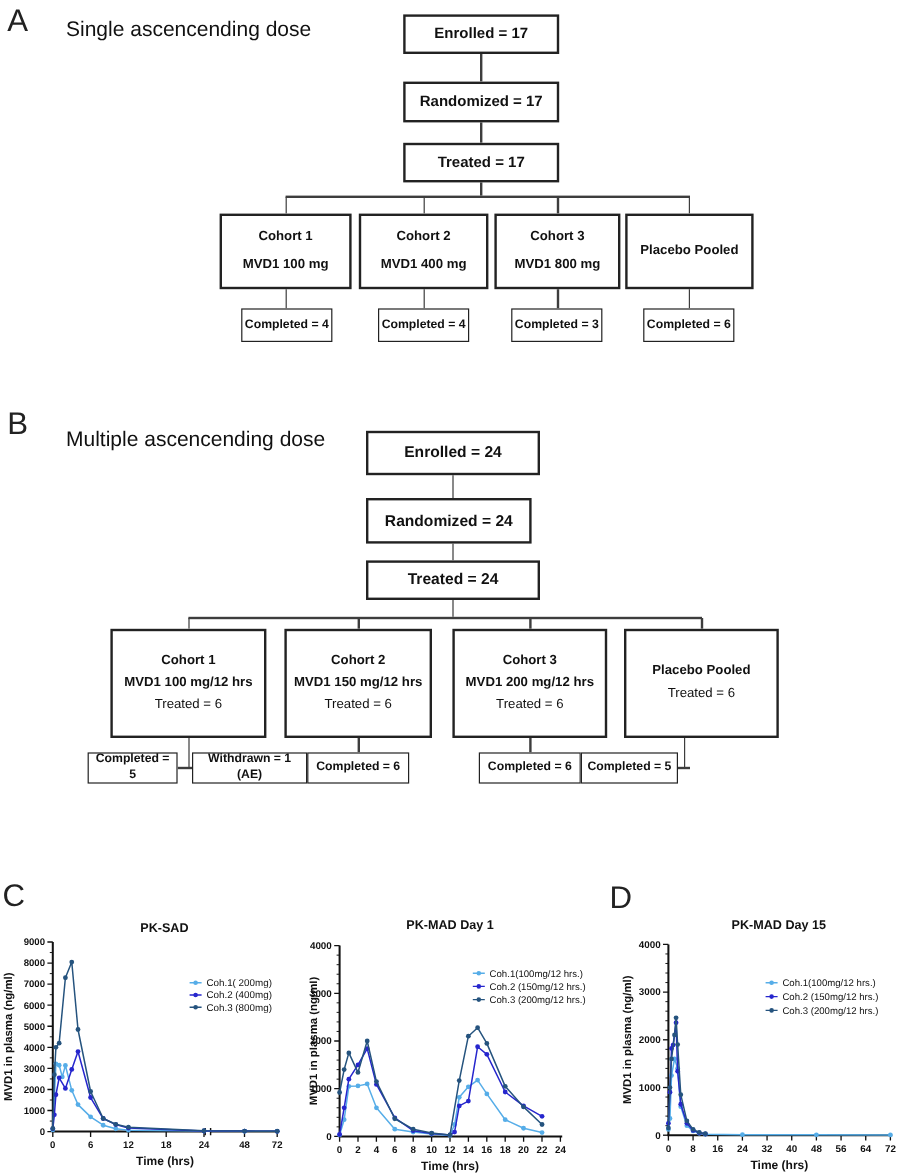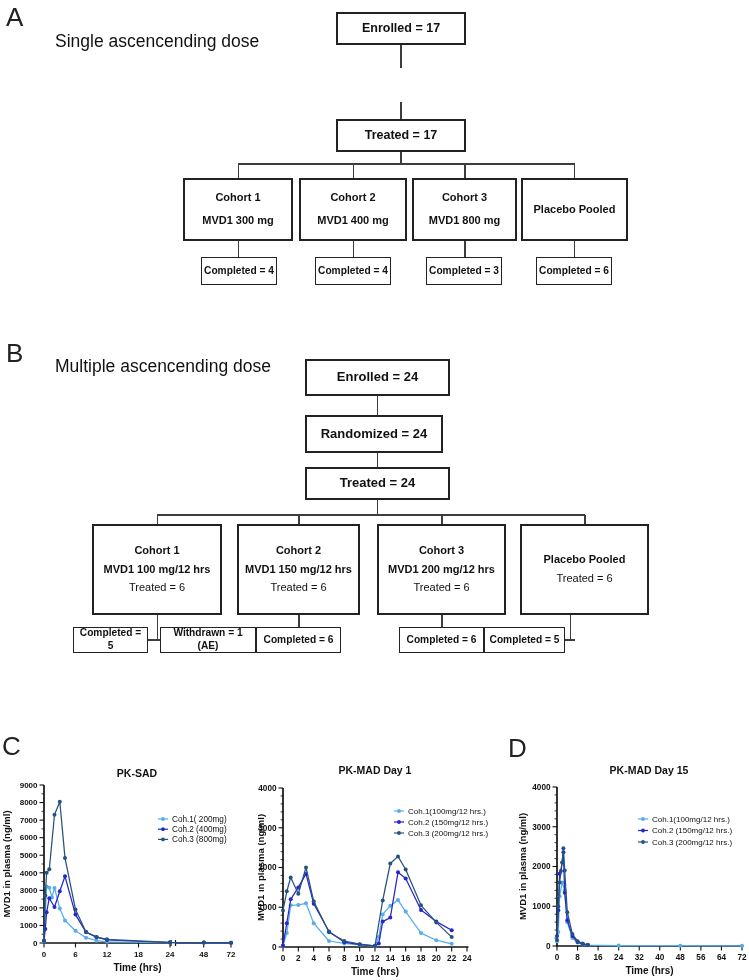--- a/index.html
+++ b/index.html
@@ -21,41 +21,44 @@
   .ptitle{position:absolute;font-size:17.5px;color:#111}
   svg{position:absolute}
   svg text{font-family:"Liberation Sans",sans-serif;fill:#111}
 </style>
 </head>
 <body>
 
 <div id="fig">
 
   <div class="pletter" style="left:6px;top:2px">A</div>
-  <div class="ptitle" style="left:55px;top:31px">Single ascencending dose</div>
+  <div class="ptitle" style="left:55px;top:14px">Single ascencending dose</div>
 
   <div class="box main" style="left:336px;top:12px;width:130px;height:33px">
     <div>Enrolled = 17</div>
   </div>
   <div class="line vl" style="left:400px;top:45px;height:23px"></div>
+  <div class="box main" style="left:336px;top:68px;width:130px;height:34px">
+    <div>Randomized = 17</div>
+  </div>
   <div class="line vl" style="left:400px;top:102px;height:17px"></div>
   <div class="box main" style="left:336px;top:119px;width:130px;height:33px">
     <div>Treated = 17</div>
   </div>
 
   <div class="line vl" style="left:400px;top:152px;height:11px"></div>
   <div class="line hl" style="left:238px;top:163px;width:337px"></div>
   <div class="line vl" style="left:237.5px;top:164px;height:14px"></div>
   <div class="line vl" style="left:352.5px;top:164px;height:14px"></div>
   <div class="line vl" style="left:464px;top:164px;height:14px"></div>
   <div class="line vl" style="left:573.5px;top:164px;height:14px"></div>
 
   <div class="box coha" style="left:183px;top:178px;width:110px;height:63px">
     <div>Cohort 1</div>
-    <div>MVD1 300 mg</div>
+    <div>MVD1 100 mg</div>
   </div>
   <div class="box coha" style="left:299px;top:178px;width:108px;height:63px">
     <div>Cohort 2</div>
     <div>MVD1 400 mg</div>
   </div>
   <div class="box coha" style="left:412px;top:178px;width:105px;height:63px">
     <div>Cohort 3</div>
     <div>MVD1 800 mg</div>
   </div>
   <div class="box coha" style="left:521px;top:178px;width:107px;height:63px">

